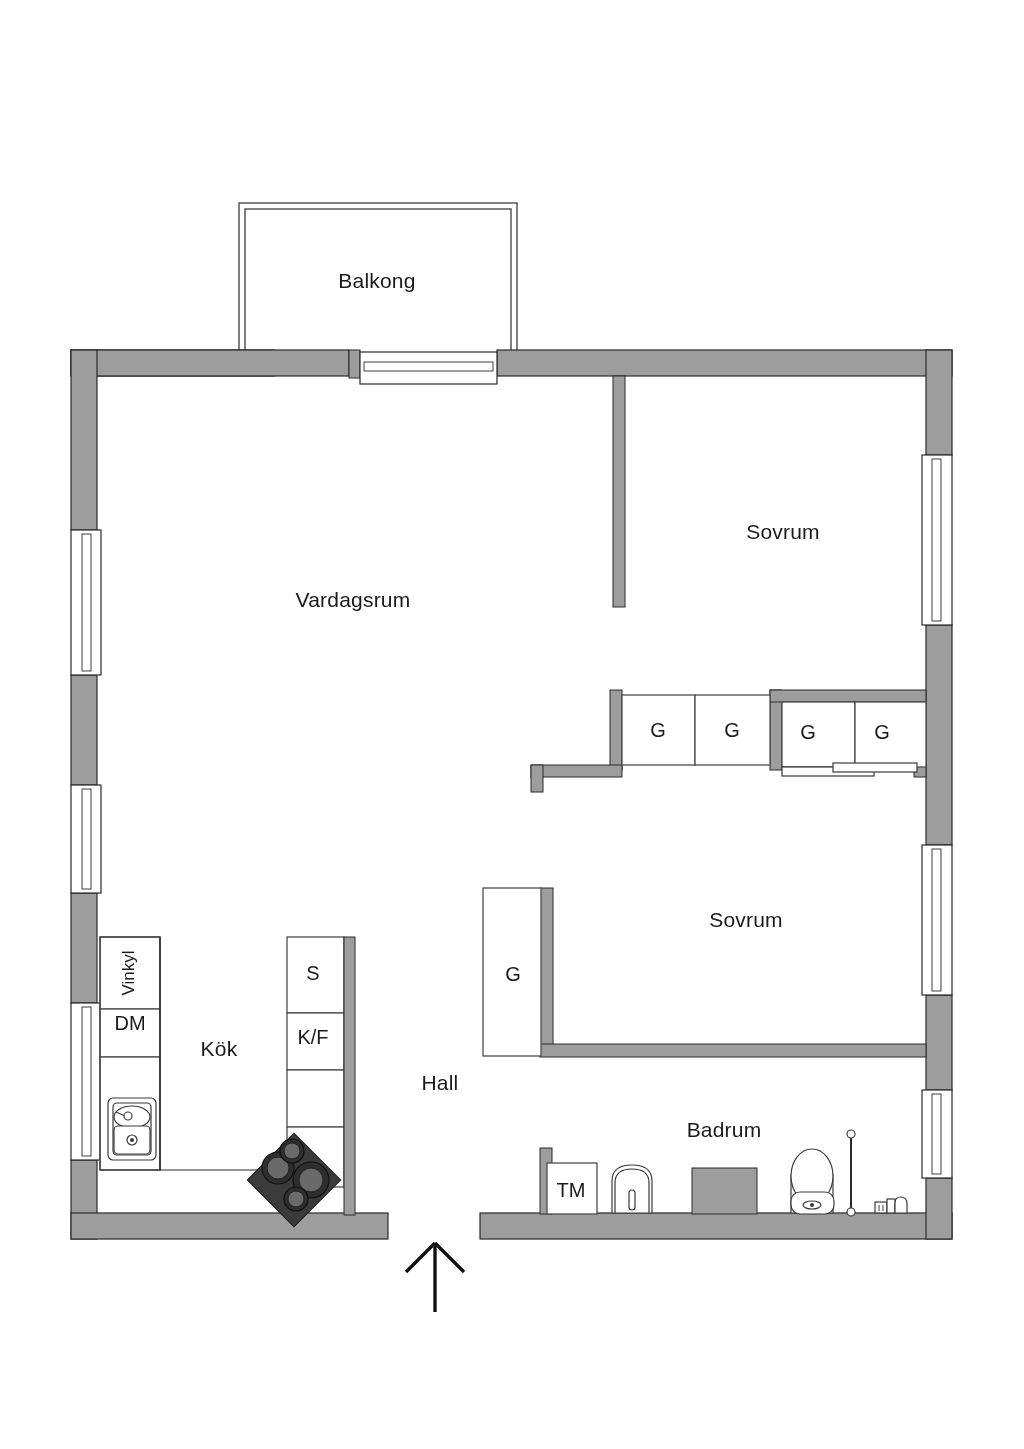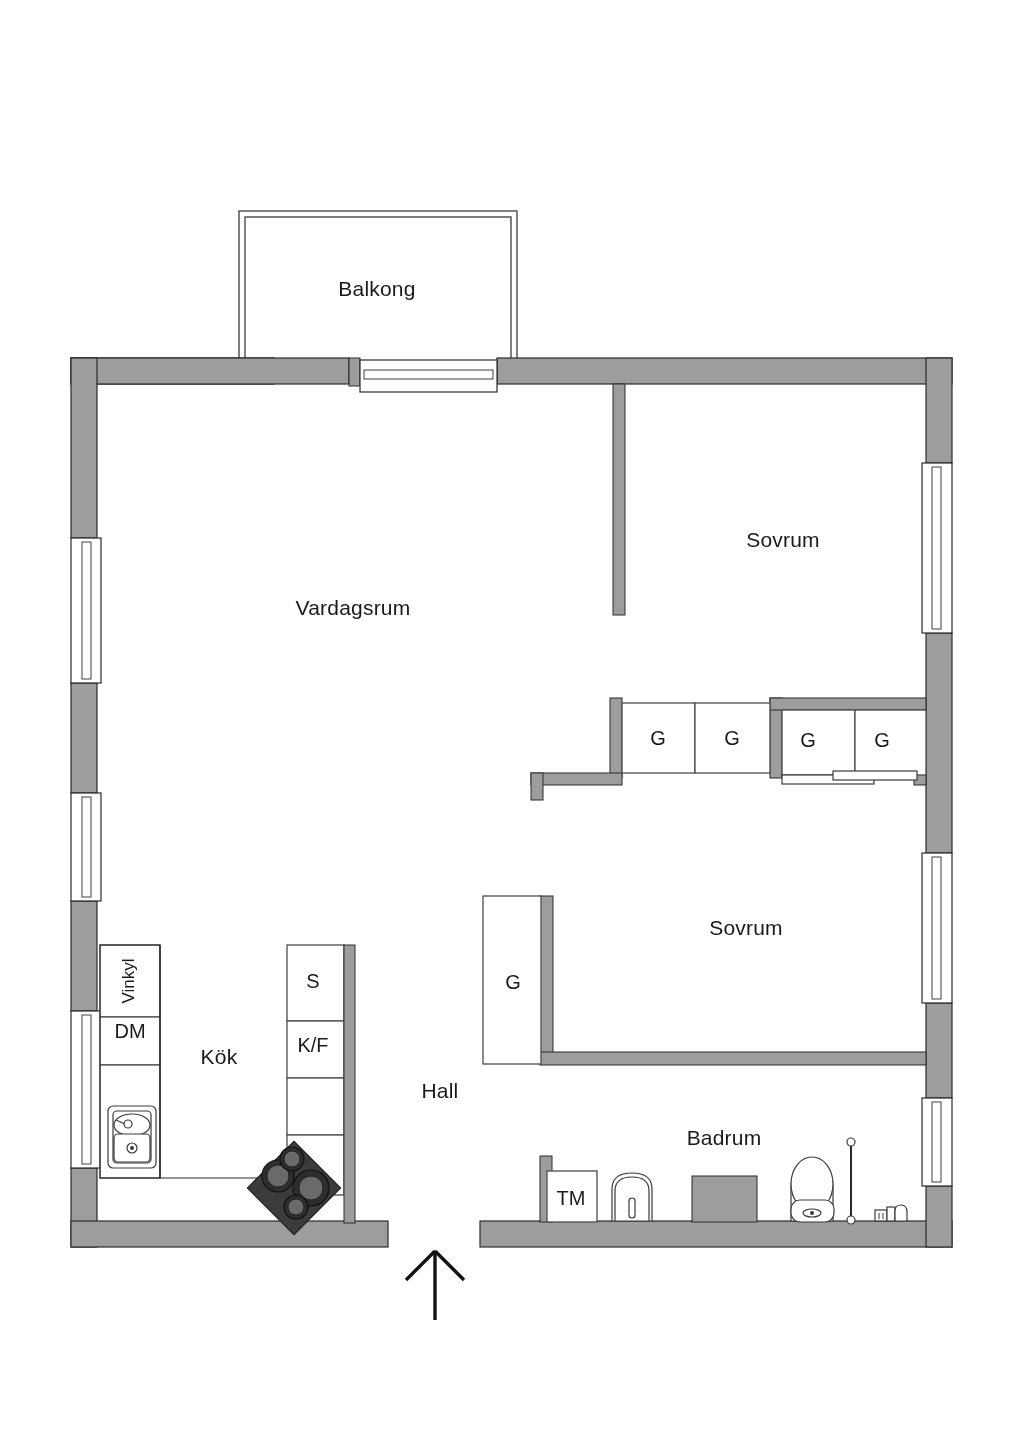--- a/index.html
+++ b/index.html
@@ -11,21 +11,21 @@
   body {
     width: 1024px;
     height: 1449px;
     font-family: "Liberation Sans", sans-serif;
     position: relative;
     overflow: hidden;
   }
   #floorplan-root {
     position: absolute;
     left: 0;
-    top: 8px;
+    top: 0;
     width: 1024px;
     height: 1186px;
   }
   svg.plan {
     display: block;
     width: 1024px;
     height: 1449px;
   }
   .room-label {
     font-family: "Liberation Sans", sans-serif;

